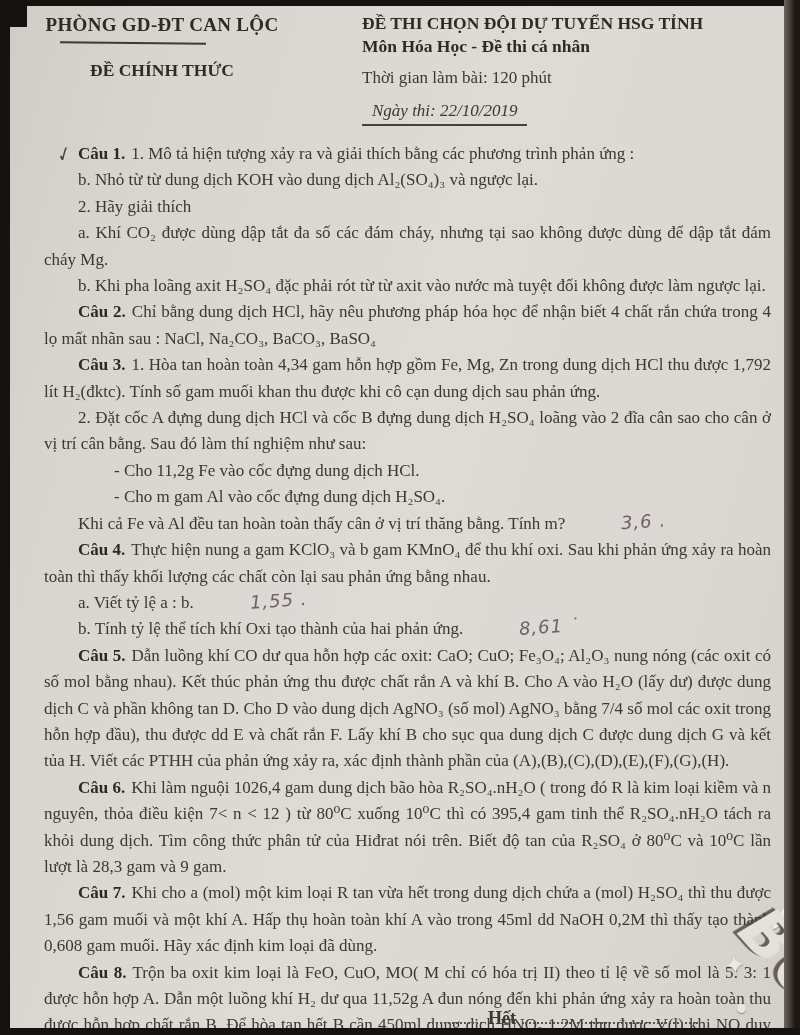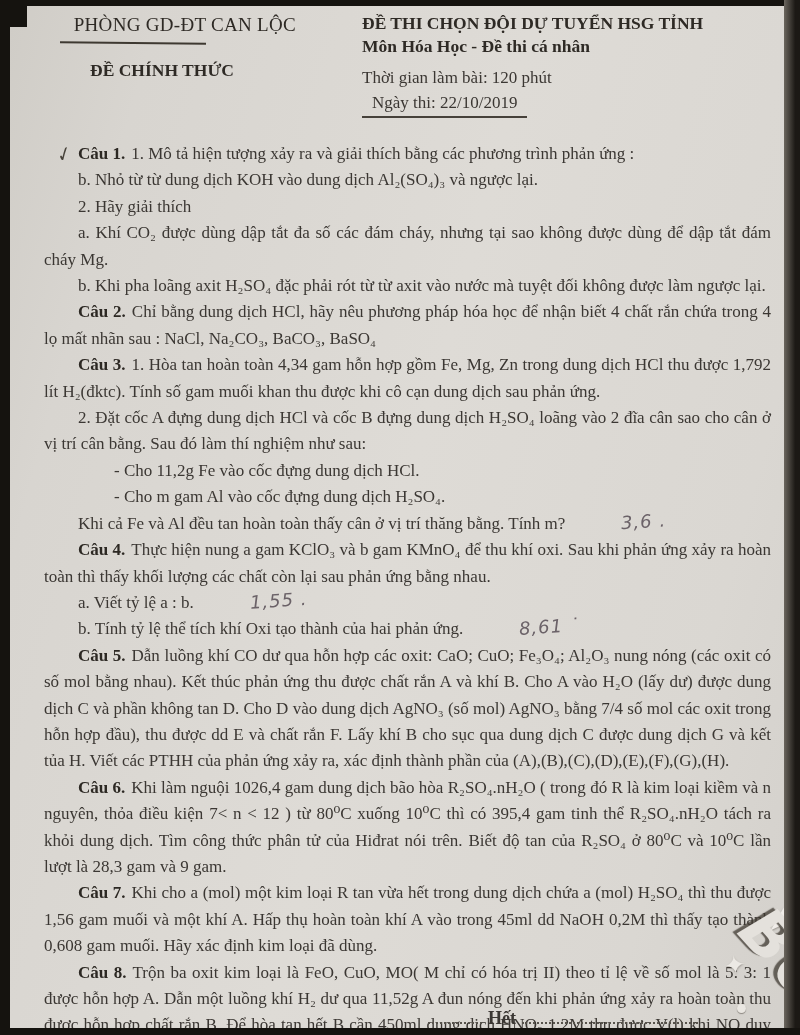--- a/index.html
+++ b/index.html
@@ -13,27 +13,27 @@
   }
   
   .edge{position:absolute;background:#15130f;}
   .edge-top{left:0;top:0;width:800px;height:6px;}
   .edge-left{left:0;top:0;width:10px;height:1035px;}
   .edge-right{right:0;top:0;width:16px;height:1035px;background:linear-gradient(90deg,#6b665e,#1c1915 70%);}
   .edge-bottom{left:0;bottom:0;width:800px;height:7px;}
   .corner-tl{left:0;top:0;width:27px;height:27px;}
   
   .hdr-left{position:absolute;left:28px;top:14px;width:268px;text-align:center;}
-  .hl1{font-weight:normal;font-size:19px;color:#2e2a25;letter-spacing:.3px;text-align:right;}
+  .hl1{font-weight:bold;font-size:19px;color:#2e2a25;letter-spacing:.3px;}
   .hl2{font-weight:bold;font-size:17.5px;color:#2e2a25;margin-top:24px;}
   .hand-underline{position:absolute;left:60px;top:42px;width:146px;height:2px;background:#3e3931;transform:rotate(.6deg);}
   .hdr-right{position:absolute;left:362px;top:12px;width:380px;text-align:left;line-height:23px;}
   .hr-b{font-weight:bold;font-size:17.5px;color:#2e2a25;}
   .hr-n{font-size:17px;margin-top:8px;}
-  .hr-i{font-size:17px;display:inline-block;border-bottom:2px solid #46413a;padding:0 10px 2px 10px;margin-top:2px;}
+  .hr-i{font-style:italic;font-size:17px;display:inline-block;border-bottom:2px solid #46413a;padding:0 10px 2px 10px;margin-top:10px;}
   
   .body-text{position:absolute;left:44px;top:141px;width:727px;font-size:17px;line-height:26.4px;text-align:justify;}
   .body-text p{margin:0;}
   .ind{text-indent:34px;}
   .ind2{text-indent:70px;}
   .ql{font-weight:bold;color:#2c2823;margin-right:6px;}
   .hw{
     font-family:"DejaVu Sans",sans-serif;
     font-style:italic;color:#6b6268;font-size:18px;
     display:inline-block;transform:rotate(-4deg);

